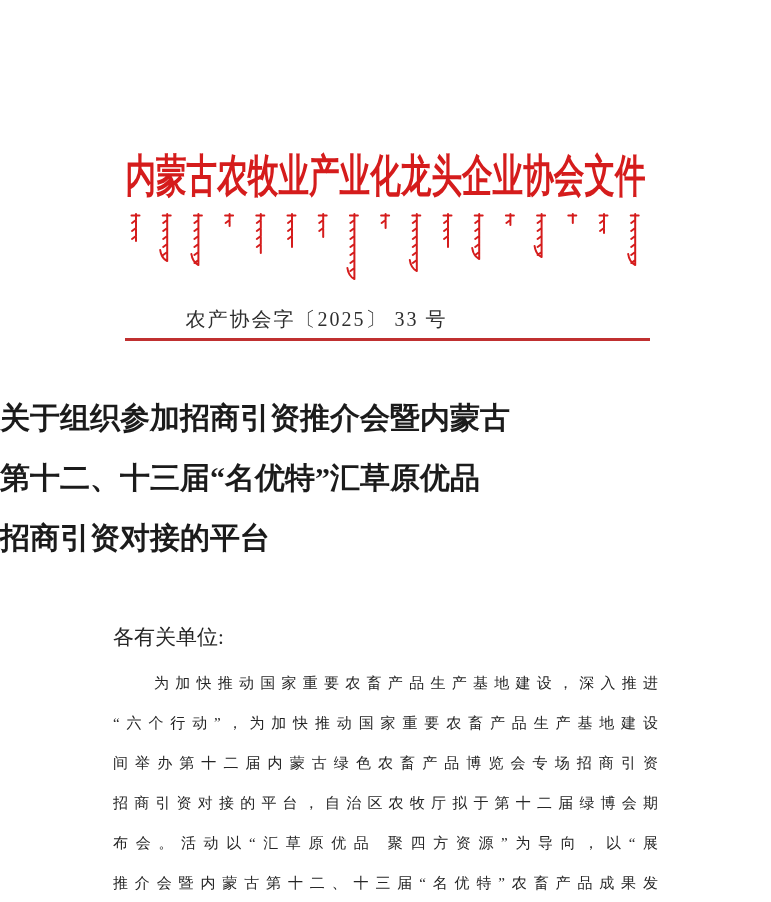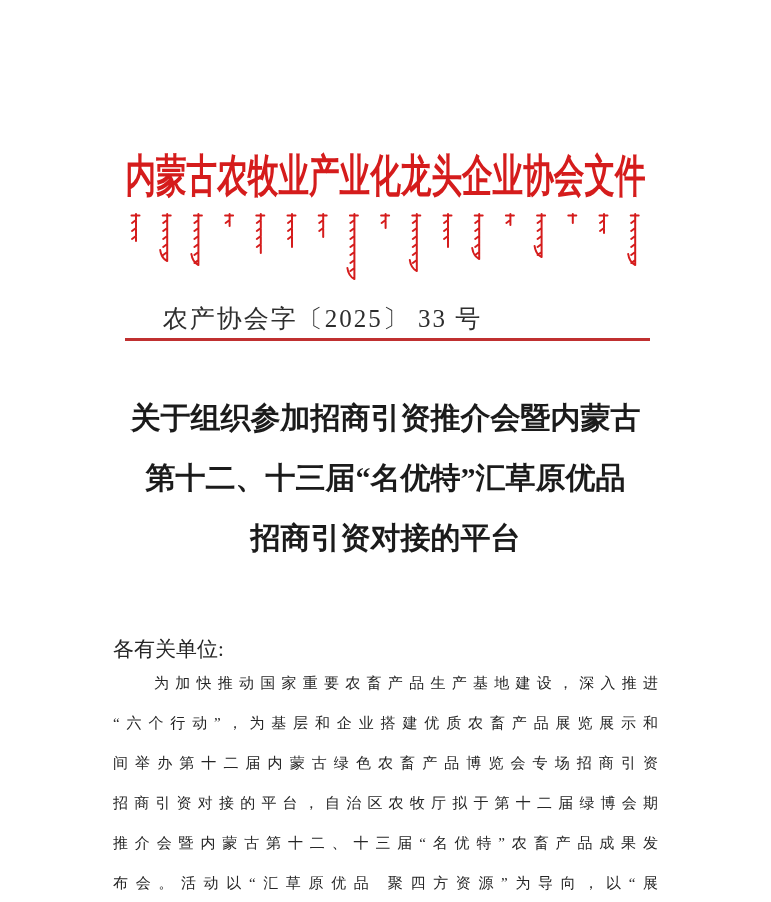--- a/index.html
+++ b/index.html
@@ -22,42 +22,40 @@
     font-size:45px;line-height:50px;font-weight:bold;
     color:var(--red);
     white-space:nowrap;
     transform:scaleX(0.68);
     transform-origin:center;
   }
   .mongolian{
     position:absolute;top:213px;left:126px;width:520px;height:72px;
   }
   .doc-number{
-    position:absolute;top:306px;left:14px;width:617px;
+    position:absolute;top:306px;left:8px;width:617px;
     text-align:center;
-    font-size:25px;line-height:26px;
+    font-size:20px;line-height:26px;
     color:#2e2e2e;
     letter-spacing:2px;
   }
   .red-line{
     position:absolute;top:338px;left:125px;
     width:525px;height:3px;
     background:var(--line-red);
   }
   .title{
     position:absolute;top:388px;left:0;width:771px;
-    text-align:center;
     font-size:30px;line-height:60px;font-weight:bold;
     color:#1b1b1b;
   }
   .salutation{
     position:absolute;top:617px;left:113px;
     font-size:21px;line-height:40px;
     color:var(--ink);
-    margin-top:12px;
   }
   .body-text{
     position:absolute;top:663px;left:113px;width:545px;
     font-size:15px;
     color:var(--ink);
   }
   .body-line{
     line-height:40px;
     text-align:justify;
     text-align-last:justify;
@@ -98,20 +96,20 @@
   <div class="title">
     <div>关于组织参加招商引资推介会暨内蒙古</div>
     <div>第十二、十三届“名优特”汇草原优品</div>
     <div>招商引资对接的平台</div>
   </div>
 
   <div class="salutation">各有关单位:</div>
 
   <div class="body-text">
     <div class="body-line indent">为加快推动国家重要农畜产品生产基地建设，深入推进</div>
-    <div class="body-line">“六个行动”，为基层和企业搭建优质农畜产品展览展示和</div>
+    <div class="body-line">“六个行动”，为加快推动国家重要农畜产品生产基地建设</div>
     <div class="body-line">间举办第十二届内蒙古绿色农畜产品博览会专场招商引资</div>
     <div class="body-line">招商引资对接的平台，自治区农牧厅拟于第十二届绿博会期</div>
+    <div class="body-line">布会。活动以“汇草原优品 聚四方资源”为导向，以“展</div>
     <div class="body-line">推介会暨内蒙古第十二、十三届“名优特”农畜产品成果发</div>
-    <div class="body-line">布会。活动以“汇草原优品 聚四方资源”为导向，以“展</div>
   </div>
 
 </div>
 
 </body></html>

